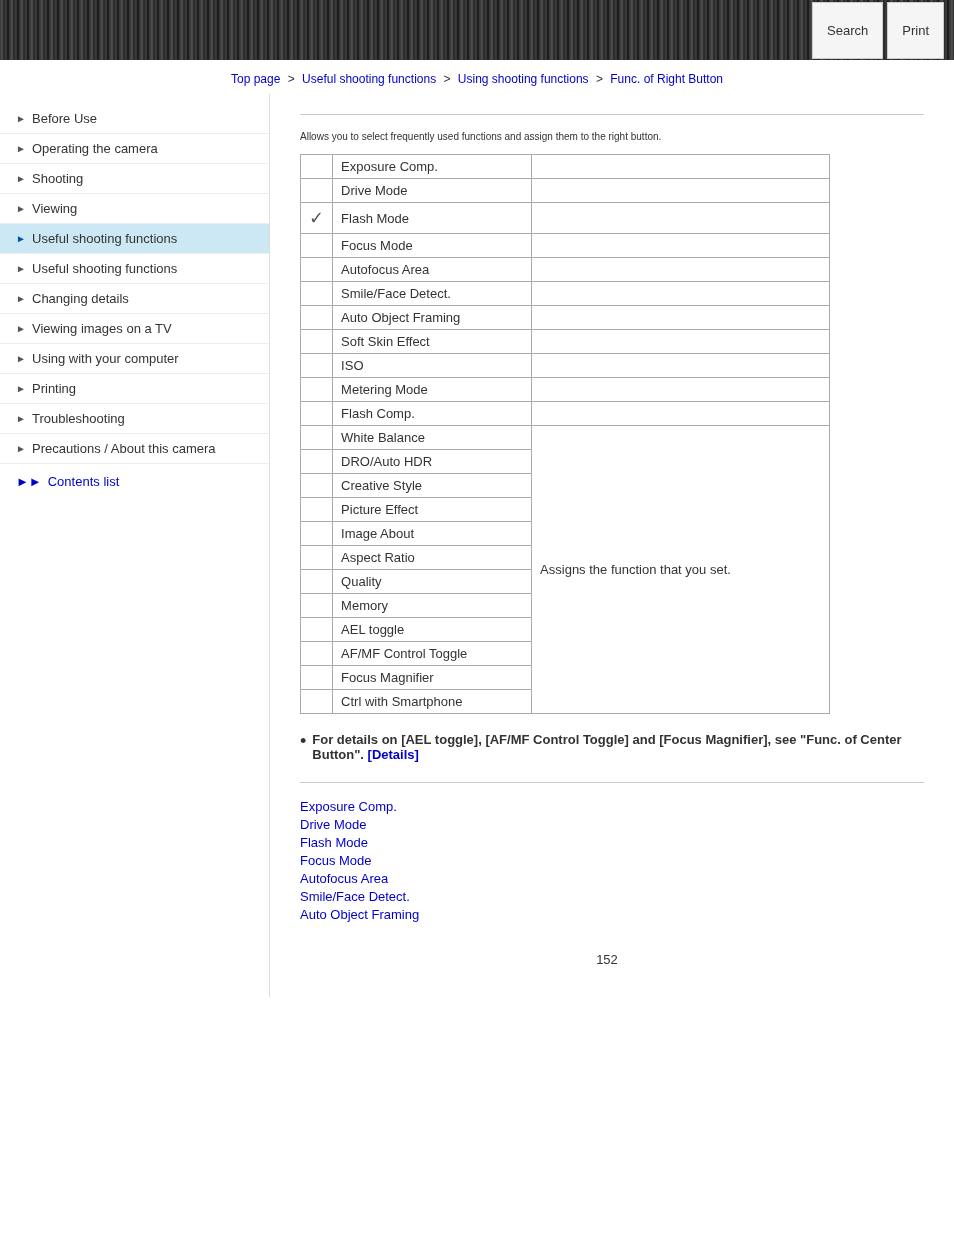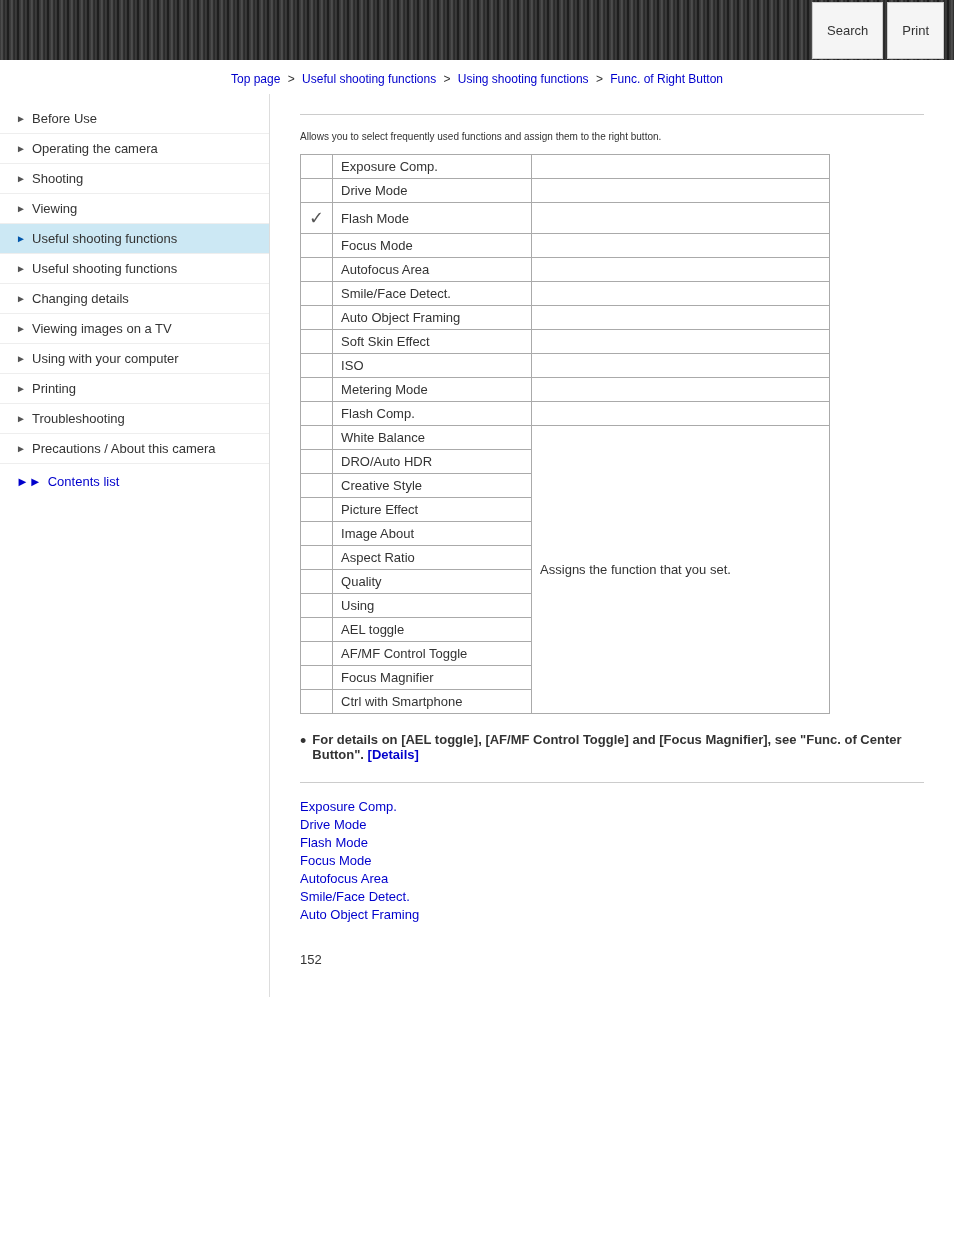--- a/index.html
+++ b/index.html
@@ -174,21 +174,21 @@
     }
     .bottom-link {
       color: #0000cc;
       text-decoration: none;
       font-size: 13px;
       display: block;
     }
 
     
     .page-number {
-      text-align: left;
+      text-align: center;
       font-size: 13px;
       color: #333;
       padding-right: 10px;
       margin-top: 10px;
     }
   </style>
 </head>
 <body>
 
 <div class="header">
@@ -352,21 +352,21 @@
           <tr>
             <td class="check-cell"></td>
             <td class="label-cell">Aspect Ratio</td>
           </tr>
           <tr>
             <td class="check-cell"></td>
             <td class="label-cell">Quality</td>
           </tr>
           <tr>
             <td class="check-cell"></td>
-            <td class="label-cell">Using</td>
+            <td class="label-cell">Memory</td>
           </tr>
           <tr>
             <td class="check-cell"></td>
             <td class="label-cell">AEL toggle</td>
           </tr>
           <tr>
             <td class="check-cell"></td>
             <td class="label-cell">AF/MF Control Toggle</td>
           </tr>
           <tr>

